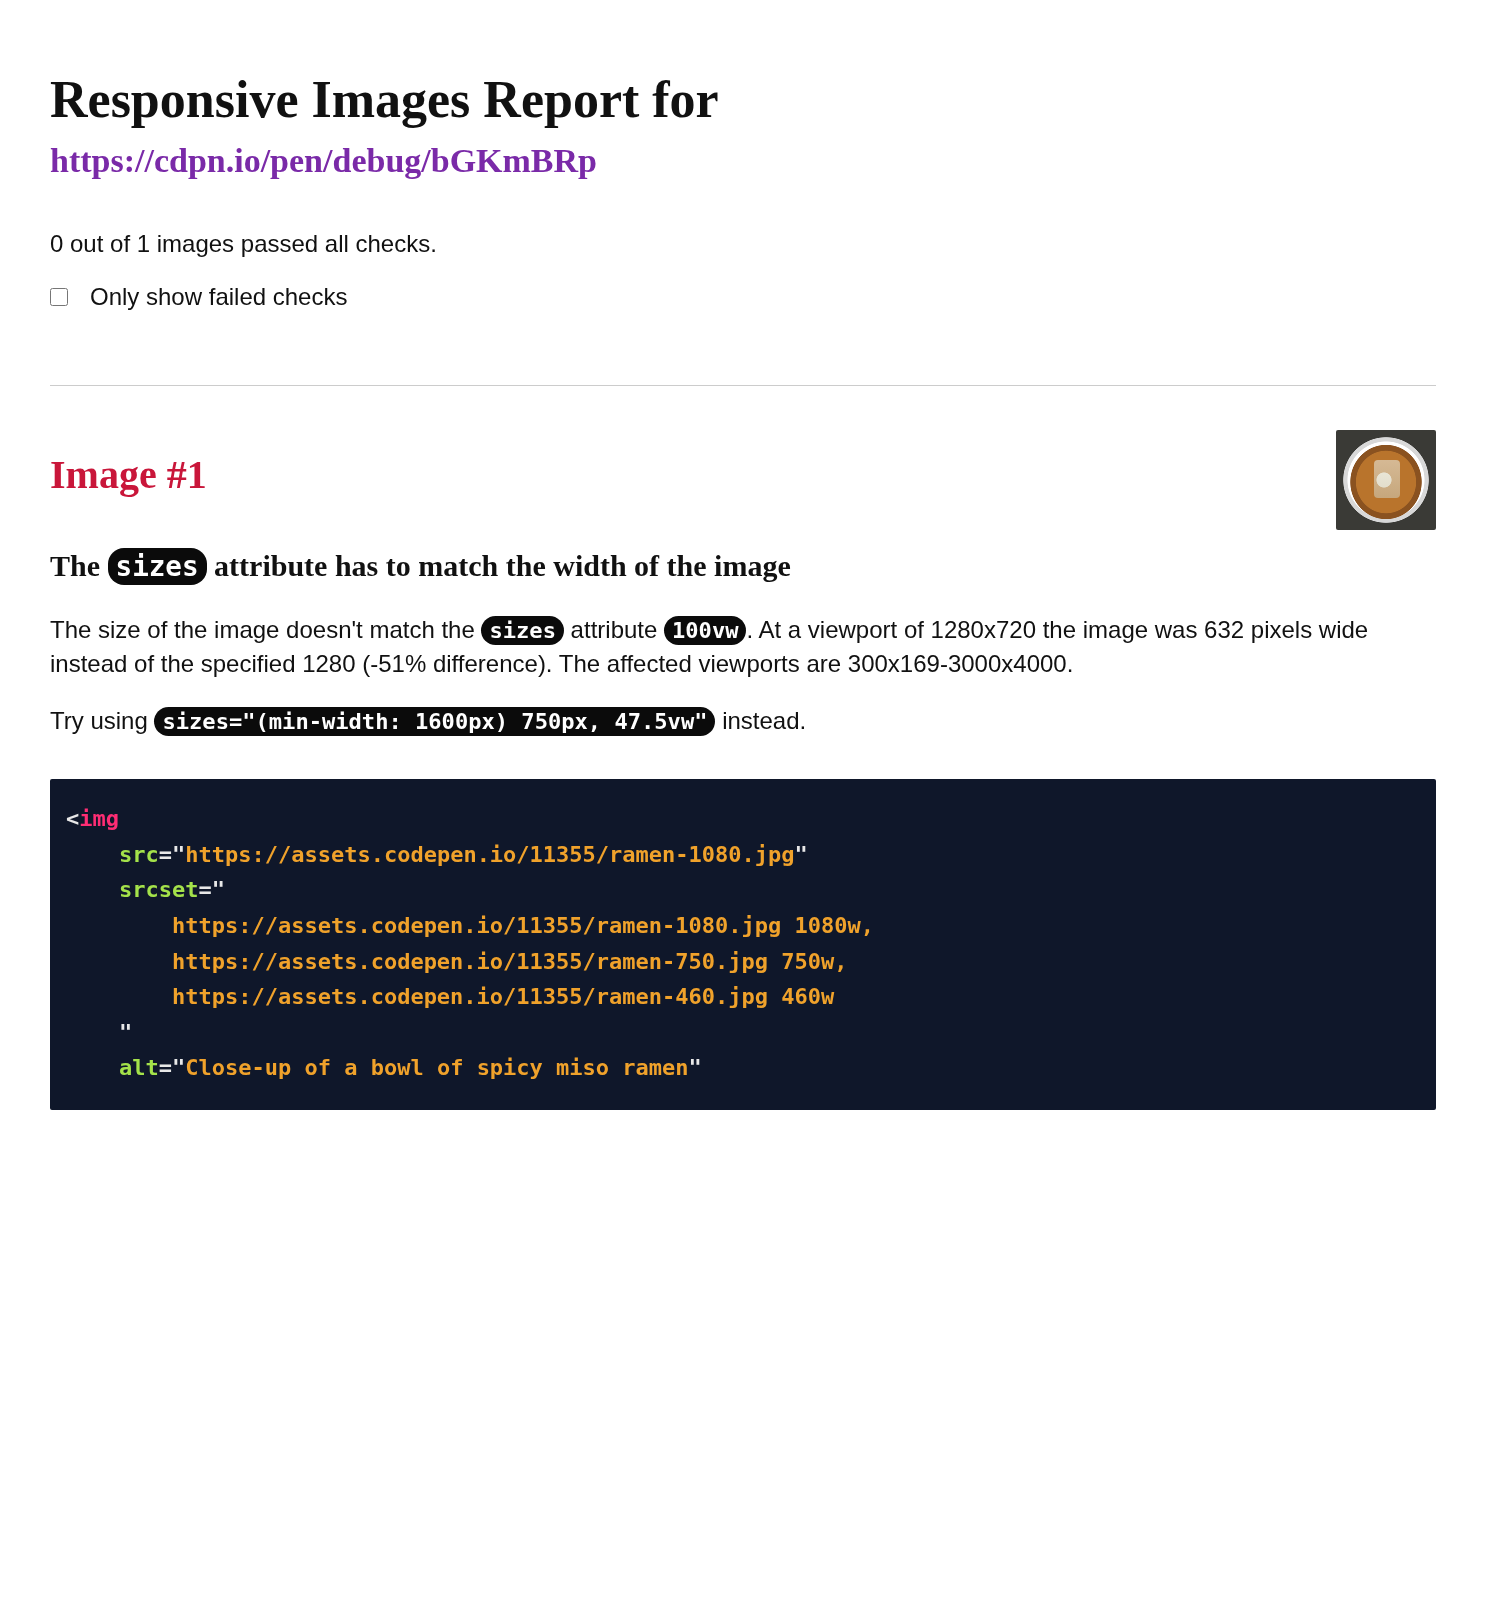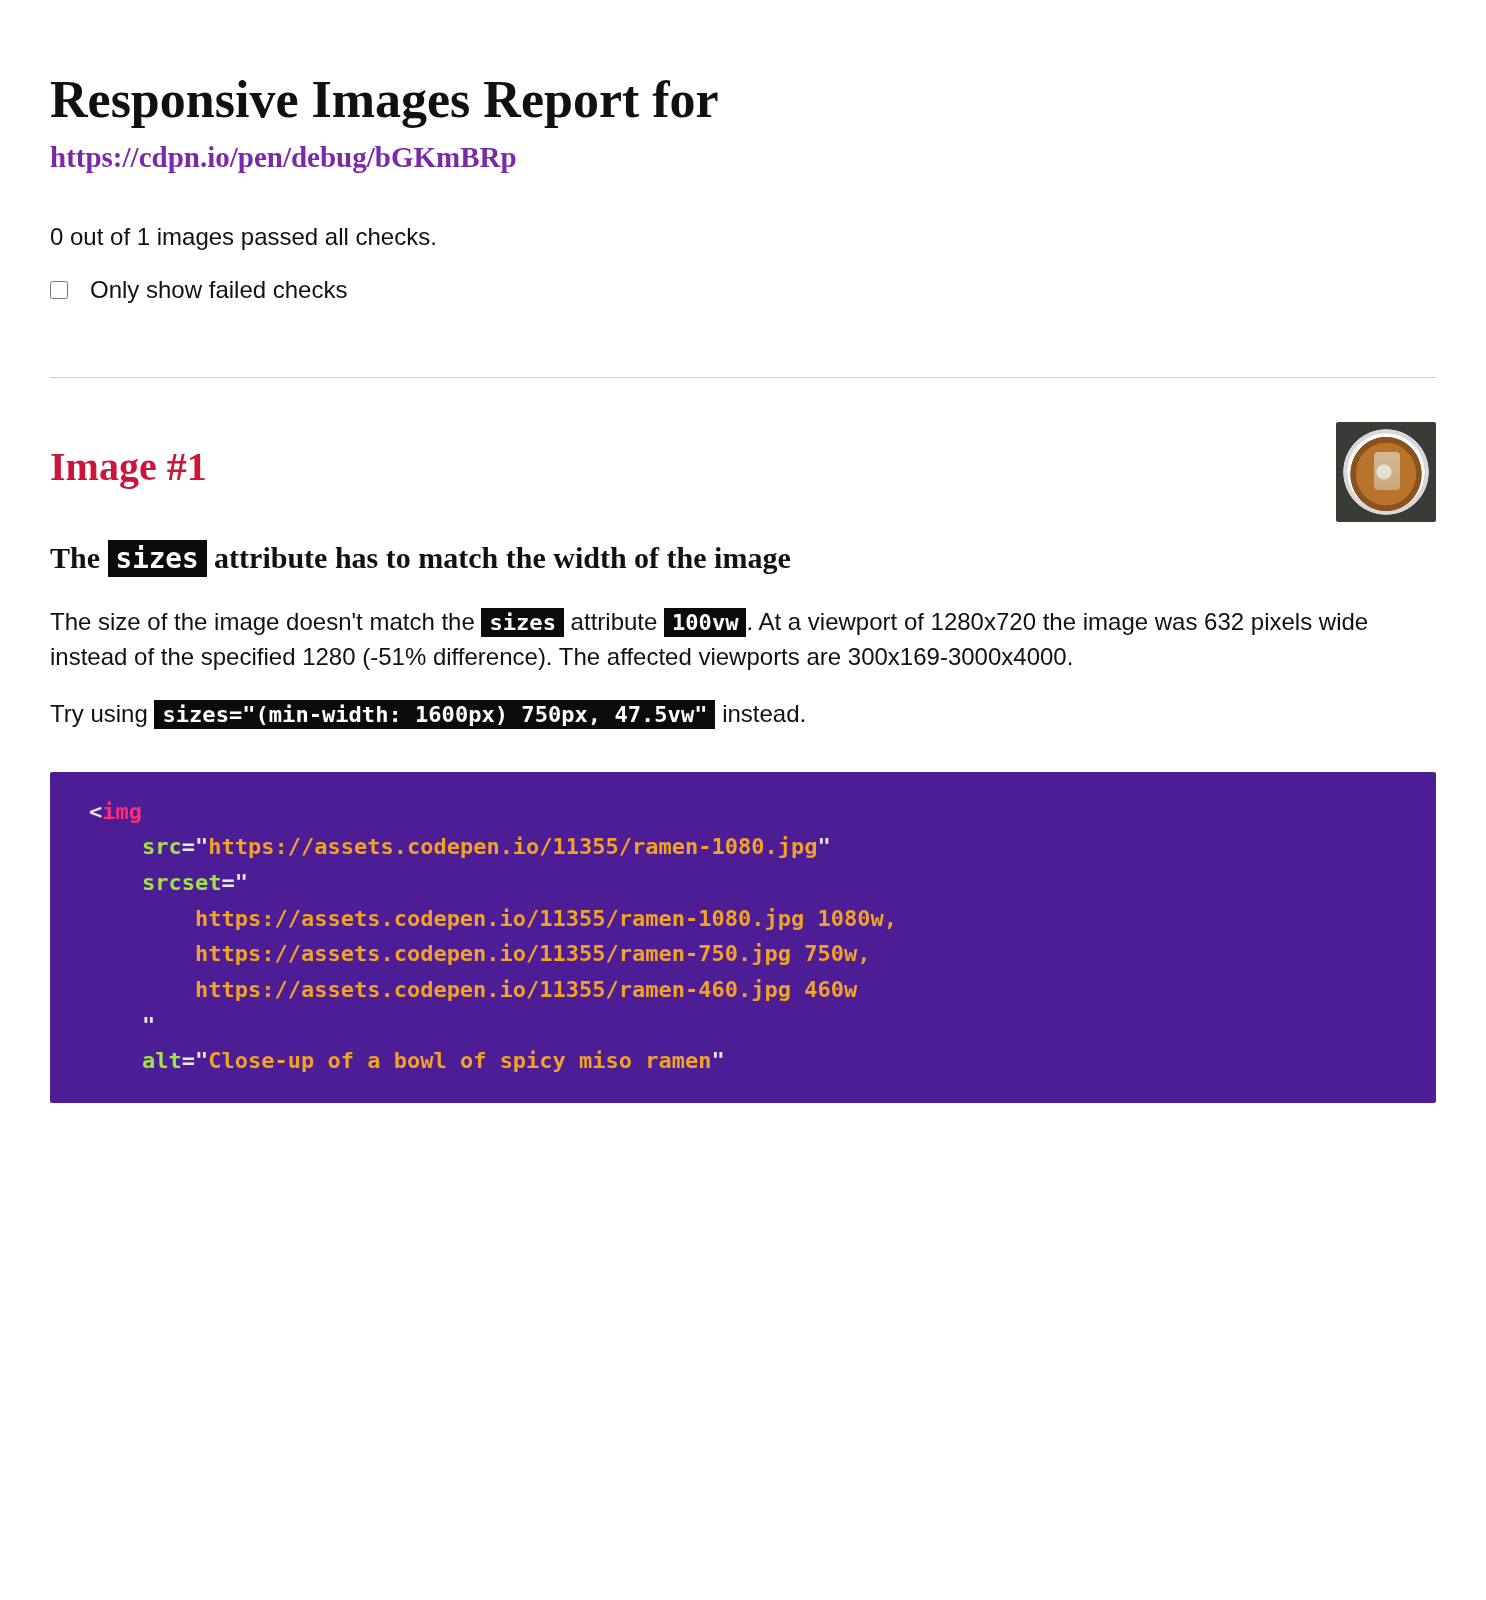--- a/index.html
+++ b/index.html
@@ -16,21 +16,21 @@
   h1 {
     font-family: Georgia, "Times New Roman", serif;
     font-weight: 700;
     font-size: 52px;
     margin: 22px 0 6px 0;
     line-height: 1.15;
   }
   .report-url {
     font-family: Georgia, "Times New Roman", serif;
     font-weight: 700;
-    font-size: 29px;
+    font-size: 34px;
     color: #7a2aa8;
     margin-bottom: 42px;
     display: block;
     text-decoration: none;
   }
   .summary {
     font-size: 24px;
     margin: 0 0 18px 0;
   }
   .filter-row {
@@ -86,31 +86,31 @@
     font-size: 30px;
     margin: 0 0 28px 0;
     line-height: 1.3;
   }
   p { margin: 0 0 22px 0; }
   code.chip {
     font-family: ui-monospace, SFMono-Regular, Menlo, Consolas, monospace;
     background: #0b0b0b;
     color: #fff;
     padding: 2px 8px;
-    border-radius: 0;
+    border-radius: 16px;
     font-size: 0.92em;
     font-weight: 600;
   }
   pre.codeblock {
-    background: #4c1d95;
+    background: #0f172a;
     color: #e8e8e8;
     font-family: ui-monospace, SFMono-Regular, Menlo, Consolas, monospace;
     font-size: 22px;
     line-height: 1.62;
-    padding: 22px 24px 24px 39px;
+    padding: 22px 24px 24px 16px;
     border-radius: 2px;
     margin: 40px 0 0 0;
     white-space: pre;
     overflow: hidden;
     font-weight: 600;
   }
   .tok-punct  { color: #e8e8e8; }
   .tok-tag    { color: #ff2d74; }
   .tok-attr   { color: #a4e24a; }
   .tok-str    { color: #f0a22b; }

